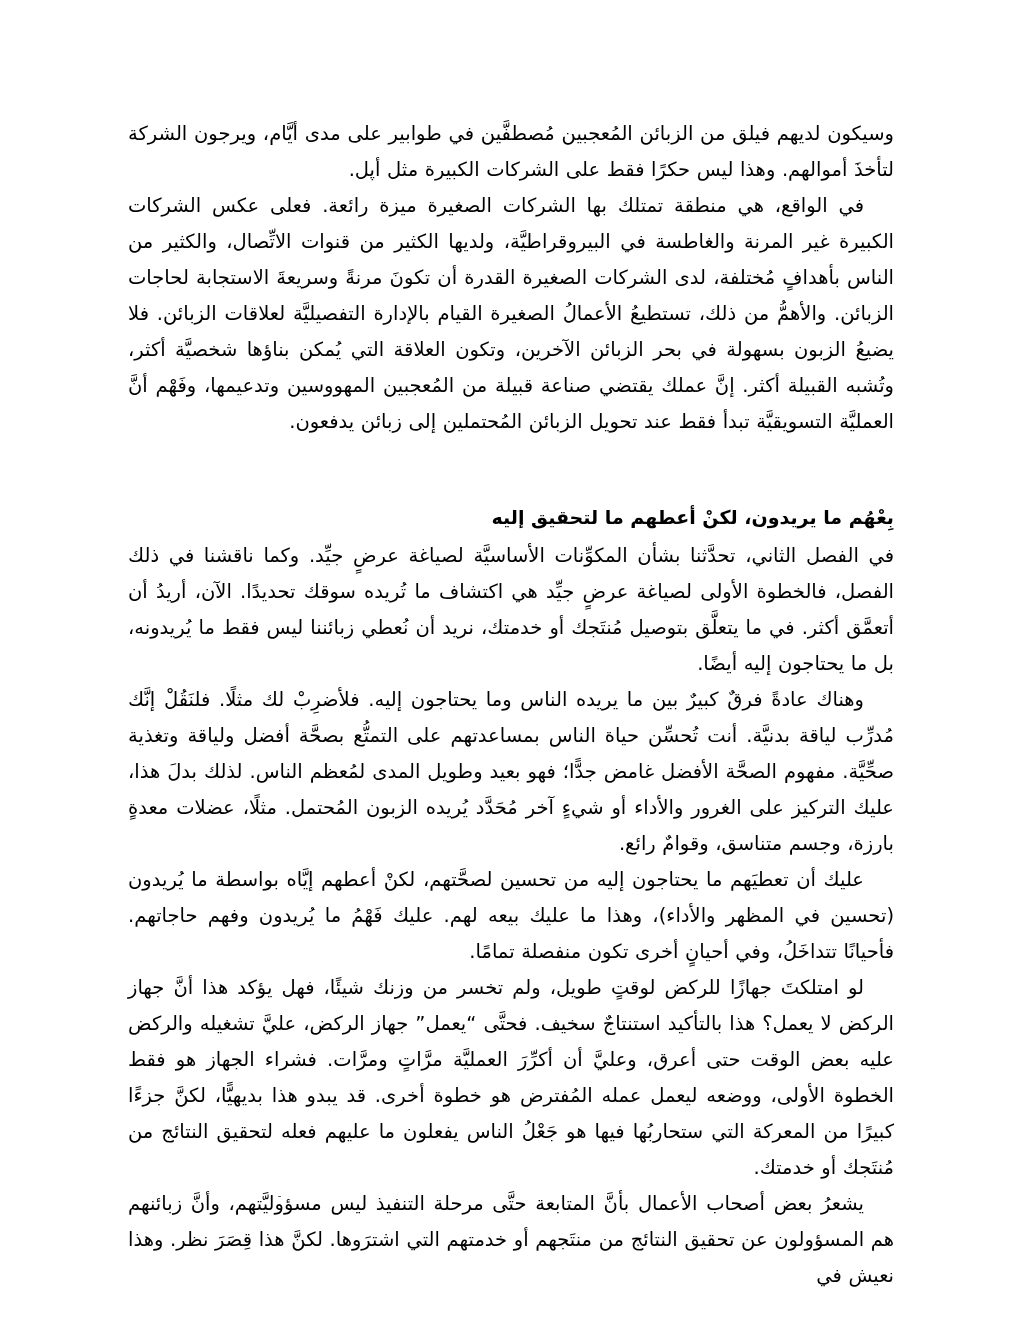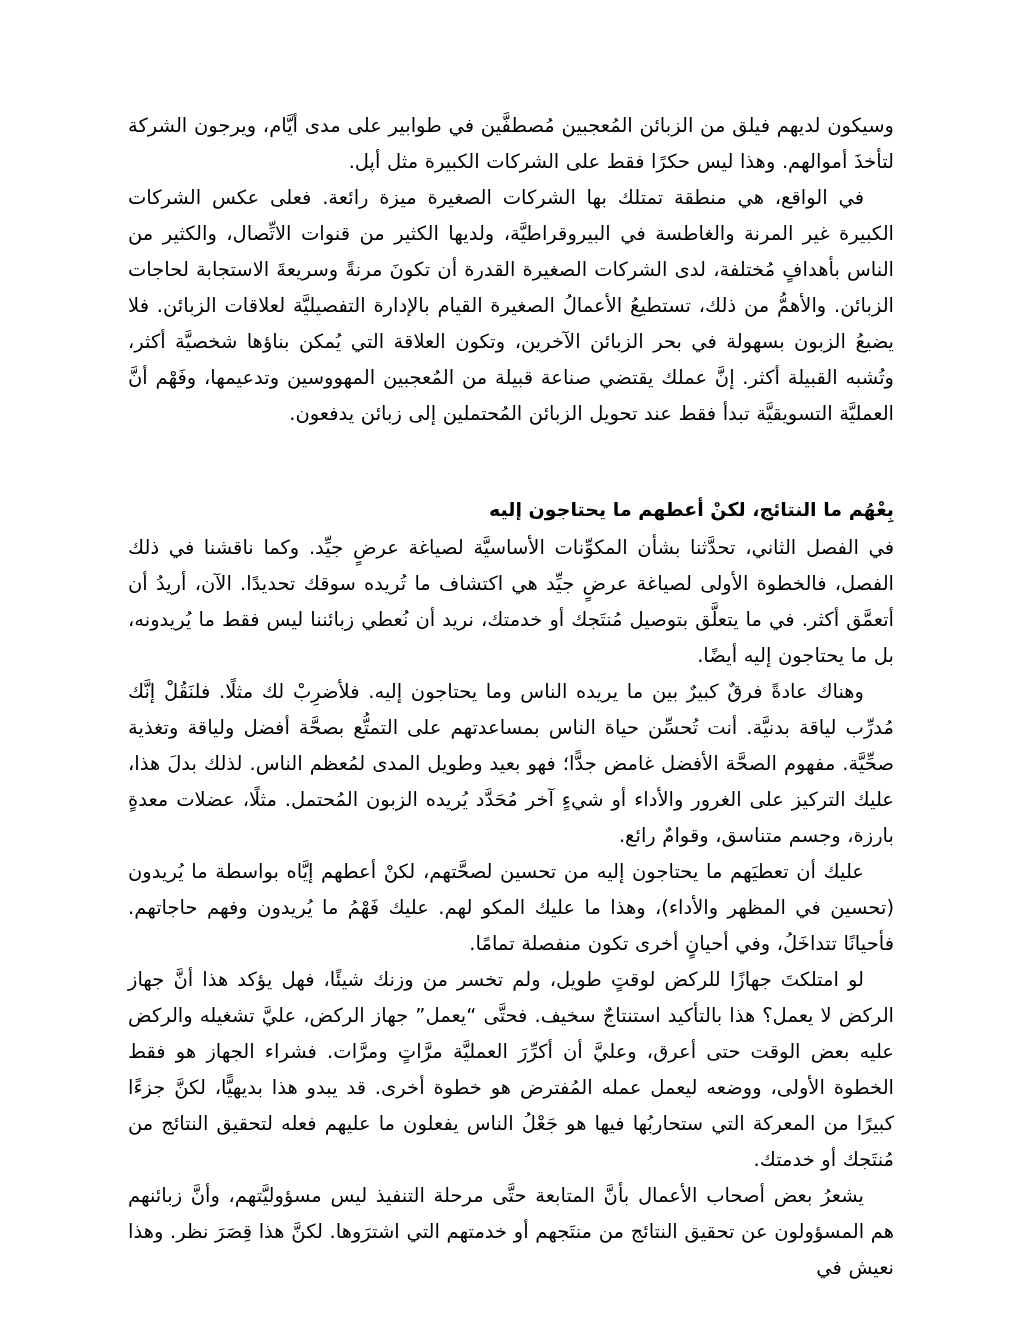--- a/index.html
+++ b/index.html
@@ -19,21 +19,21 @@
 
   .page {
     position: absolute;
     inset: 0;
     background: #ffffff;
   }
 
   .content {
     position: absolute;
     left: 128px;
-    top: 108px;
+    top: 116px;
     width: 766px;
     direction: rtl;
     text-align: justify;
     text-align-last: right;
   }
 
   .para {
     margin: 0 0 0px 0;
     font-size: 19.5px;
     line-height: 36px;
@@ -84,29 +84,29 @@
 <div class="page">
 
   <div class="content">
 
     <p class="para">وسيكون لديهم فيلق من الزبائن المُعجبين مُصطفَّين في طوابير على مدى أيَّام، ويرجون الشركة لتأخذَ أموالهم. وهذا ليس حكرًا فقط على الشركات الكبيرة مثل أپل.</p>
 
     <p class="para indent">في الواقع، هي منطقة تمتلك بها الشركات الصغيرة ميزة رائعة. فعلى عكس الشركات الكبيرة غير المرنة والغاطسة في البيروقراطيَّة، ولديها الكثير من قنوات الاتِّصال، والكثير من الناس بأهدافٍ مُختلفة، لدى الشركات الصغيرة القدرة أن تكونَ مرنةً وسريعةَ الاستجابة لحاجات الزبائن. والأهمُّ من ذلك، تستطيعُ الأعمالُ الصغيرة القيام بالإدارة التفصيليَّة لعلاقات الزبائن. فلا يضيعُ الزبون بسهولة في بحر الزبائن الآخرين، وتكون العلاقة التي يُمكن بناؤها شخصيَّة أكثر، وتُشبه القبيلة أكثر. إنَّ عملك يقتضي صناعة قبيلة من المُعجبين المهووسين وتدعيمها، وفَهْم أنَّ العمليَّة التسويقيَّة تبدأ فقط عند تحويل الزبائن المُحتملين إلى زبائن يدفعون.</p>
 
     <div class="spacer-before-heading"></div>
 
-    <h2 class="heading">بِعْهُم ما النتائج، لكنْ أعطهم ما يحتاجون إليه</h2>
+    <h2 class="heading">بِعْهُم ما يريدون، لكنْ أعطهم ما لتحقيق إليه</h2>
 
     <div class="spacer-after-heading"></div>
 
     <p class="para">في الفصل الثاني، تحدَّثنا بشأن المكوِّنات الأساسيَّة لصياغة عرضٍ جيِّد. وكما ناقشنا في ذلك الفصل، فالخطوة الأولى لصياغة عرضٍ جيِّد هي اكتشاف ما تُريده سوقك تحديدًا. الآن، أريدُ أن أتعمَّق أكثر. في ما يتعلَّق بتوصيل مُنتَجك أو خدمتك، نريد أن نُعطي زبائننا ليس فقط ما يُريدونه، بل ما يحتاجون إليه أيضًا.</p>
 
     <p class="para indent">وهناك عادةً فرقٌ كبيرٌ بين ما يريده الناس وما يحتاجون إليه. فلأضرِبْ لك مثلًا. فلنَقُلْ إنَّك مُدرِّب لياقة بدنيَّة. أنت تُحسِّن حياة الناس بمساعدتهم على التمتُّع بصحَّة أفضل ولياقة وتغذية صحِّيَّة. مفهوم الصحَّة الأفضل غامض جدًّا؛ فهو بعيد وطويل المدى لمُعظم الناس. لذلك بدلَ هذا، عليك التركيز على الغرور والأداء أو شيءٍ آخر مُحَدَّد يُريده الزبون المُحتمل. مثلًا، عضلات معدةٍ بارزة، وجسم متناسق، وقوامٌ رائع.</p>
 
-    <p class="para indent">عليك أن تعطيَهم ما يحتاجون إليه من تحسين لصحَّتهم، لكنْ أعطهم إيَّاه بواسطة ما يُريدون (تحسين في المظهر والأداء)، وهذا ما عليك المكو لهم. عليك فَهْمُ ما يُريدون وفهم حاجاتهم. فأحيانًا تتداخَلُ، وفي أحيانٍ أخرى تكون منفصلة تمامًا.</p>
+    <p class="para indent">عليك أن تعطيَهم ما يحتاجون إليه من تحسين لصحَّتهم، لكنْ أعطهم إيَّاه بواسطة ما يُريدون (تحسين في المظهر والأداء)، وهذا ما عليك بيعه لهم. عليك فَهْمُ ما يُريدون وفهم حاجاتهم. فأحيانًا تتداخَلُ، وفي أحيانٍ أخرى تكون منفصلة تمامًا.</p>
 
     <p class="para indent">لو امتلكتَ جهازًا للركض لوقتٍ طويل، ولم تخسر من وزنك شيئًا، فهل يؤكد هذا أنَّ جهاز الركض لا يعمل؟ هذا بالتأكيد استنتاجٌ سخيف. فحتَّى “يعمل” جهاز الركض، عليَّ تشغيله والركض عليه بعض الوقت حتى أعرق، وعليَّ أن أكرِّرَ العمليَّة مرَّاتٍ ومرَّات. فشراء الجهاز هو فقط الخطوة الأولى، ووضعه ليعمل عمله المُفترض هو خطوة أخرى. قد يبدو هذا بديهيًّا، لكنَّ جزءًا كبيرًا من المعركة التي ستحاربُها فيها هو جَعْلُ الناس يفعلون ما عليهم فعله لتحقيق النتائج من مُنتَجك أو خدمتك.</p>
 
     <p class="para indent">يشعرُ بعض أصحاب الأعمال بأنَّ المتابعة حتَّى مرحلة التنفيذ ليس مسؤوليَّتهم، وأنَّ زبائنهم هم المسؤولون عن تحقيق النتائج من منتَجهم أو خدمتهم التي اشترَوها. لكنَّ هذا قِصَرَ نظر. وهذا نعيش في</p>
 
   </div>
 
   <div class="artifact">ـّ</div>
 
 </div>

